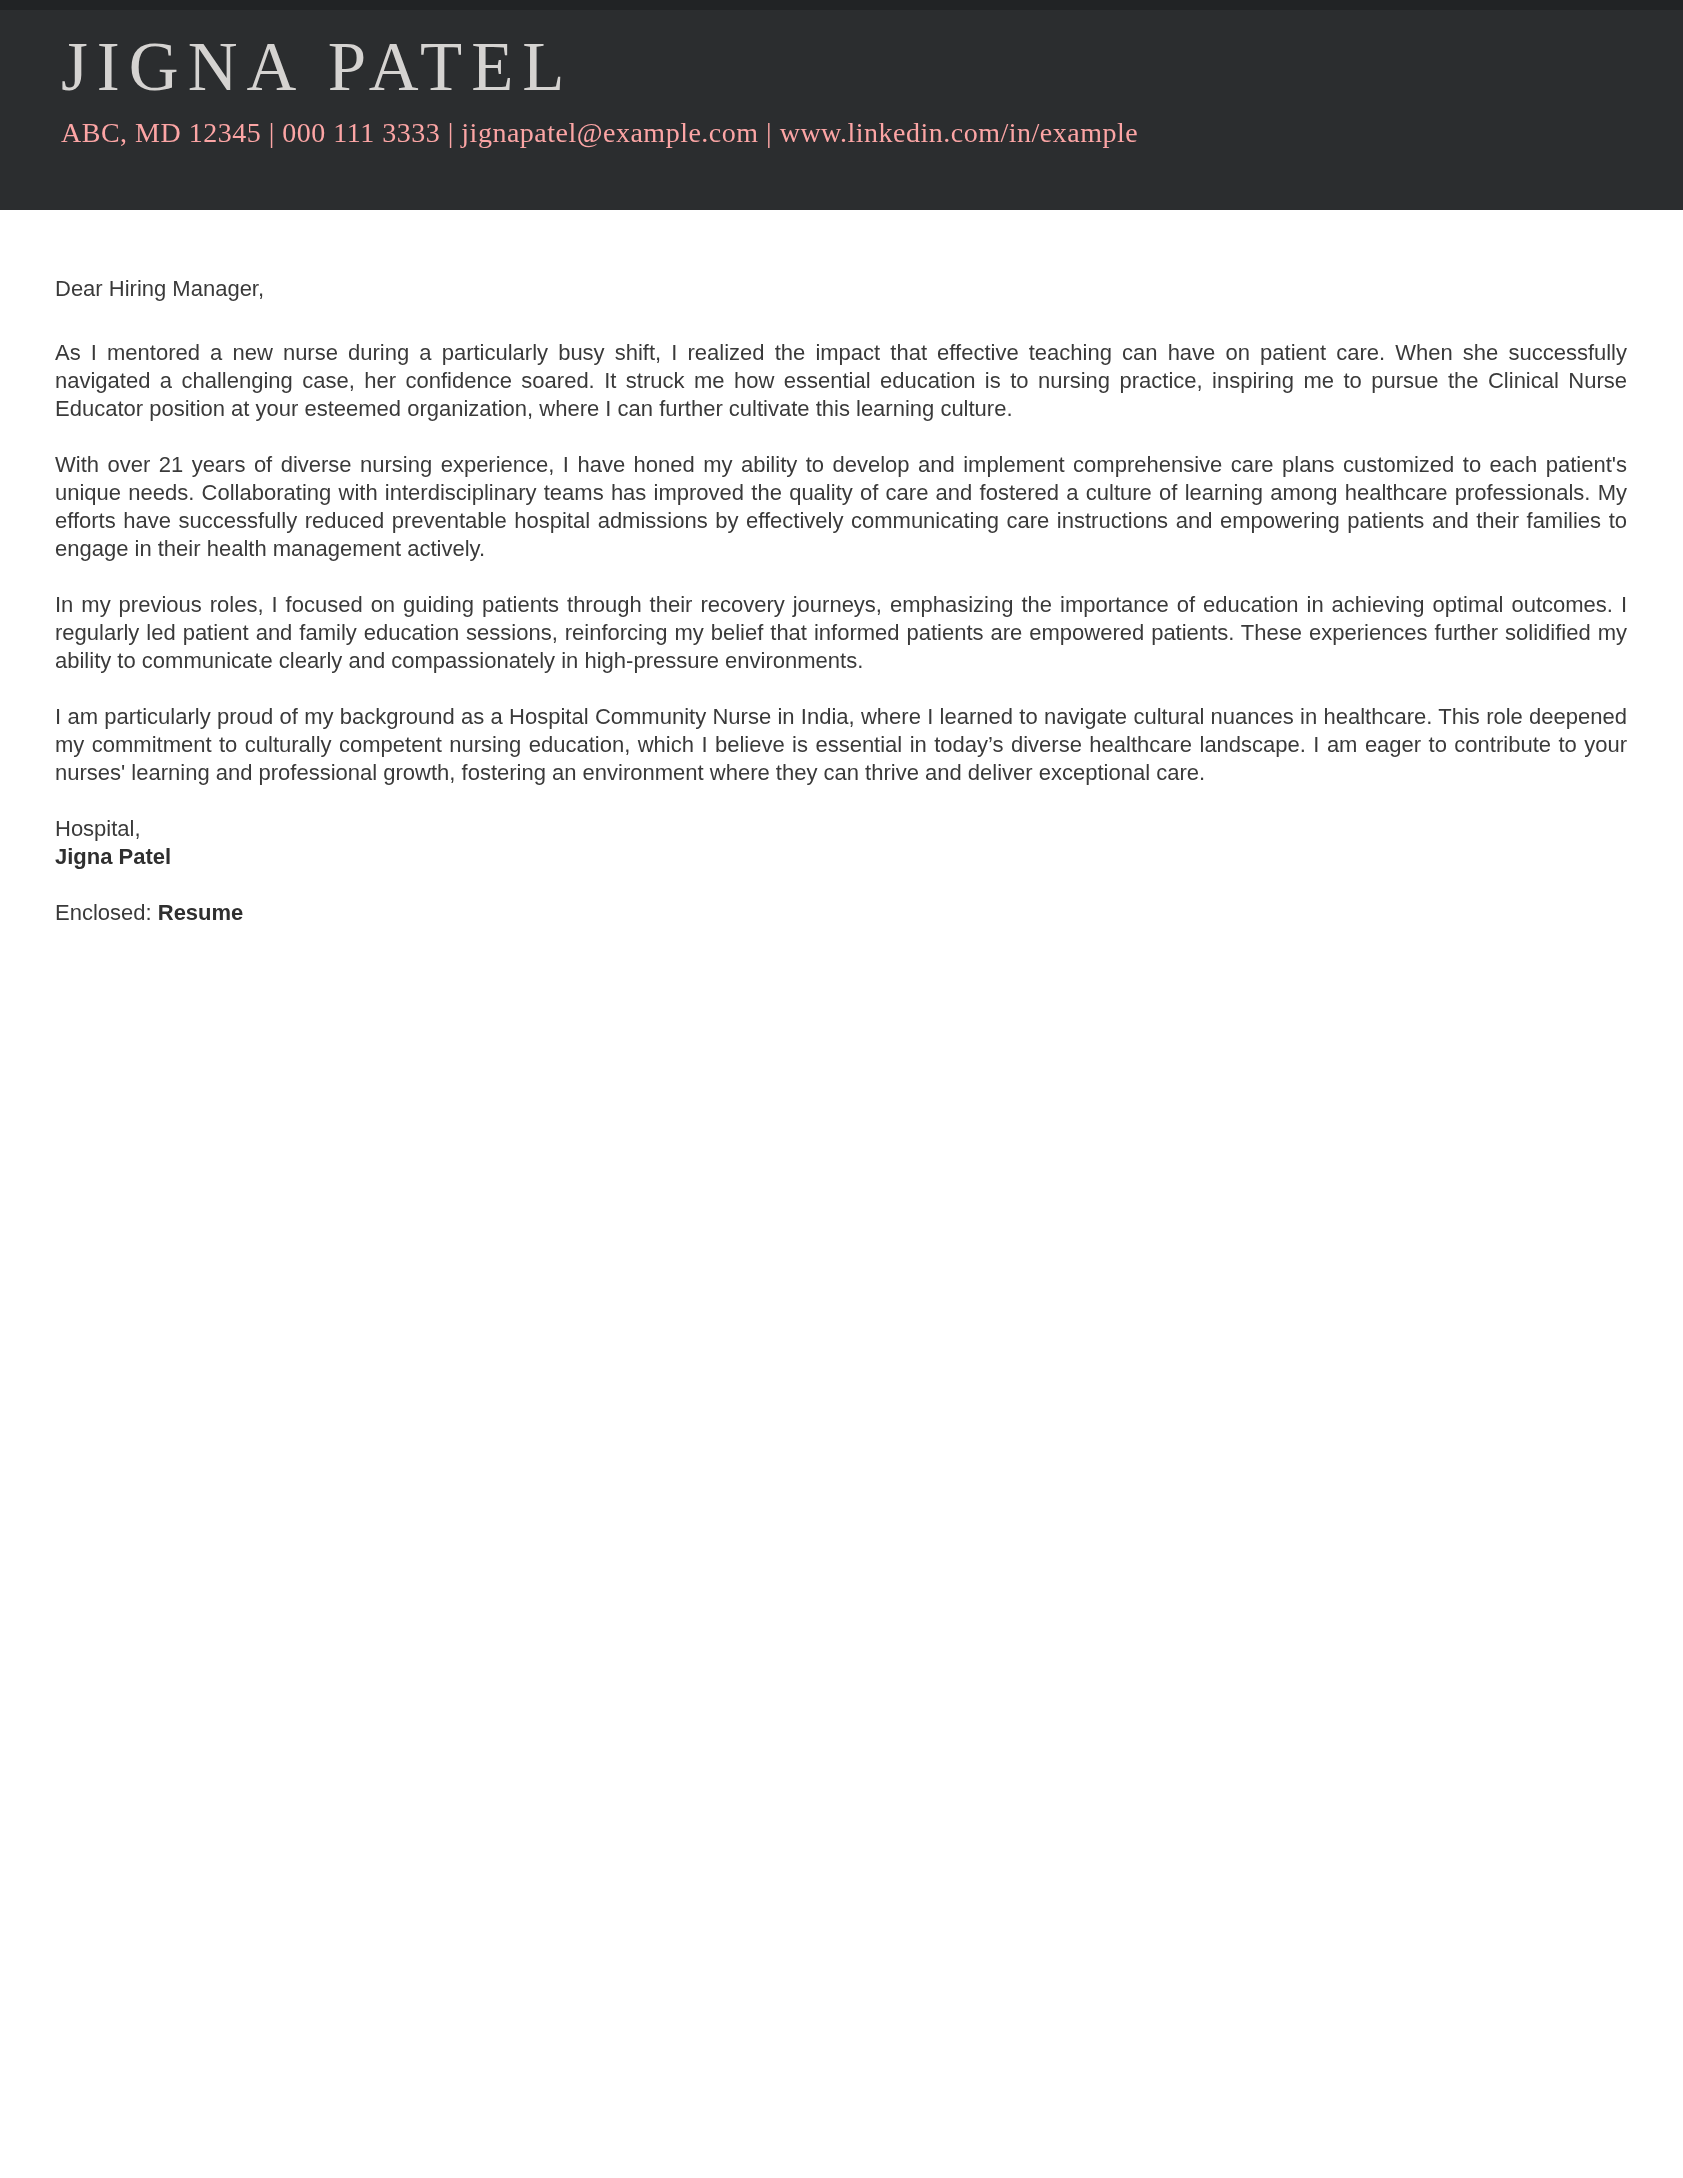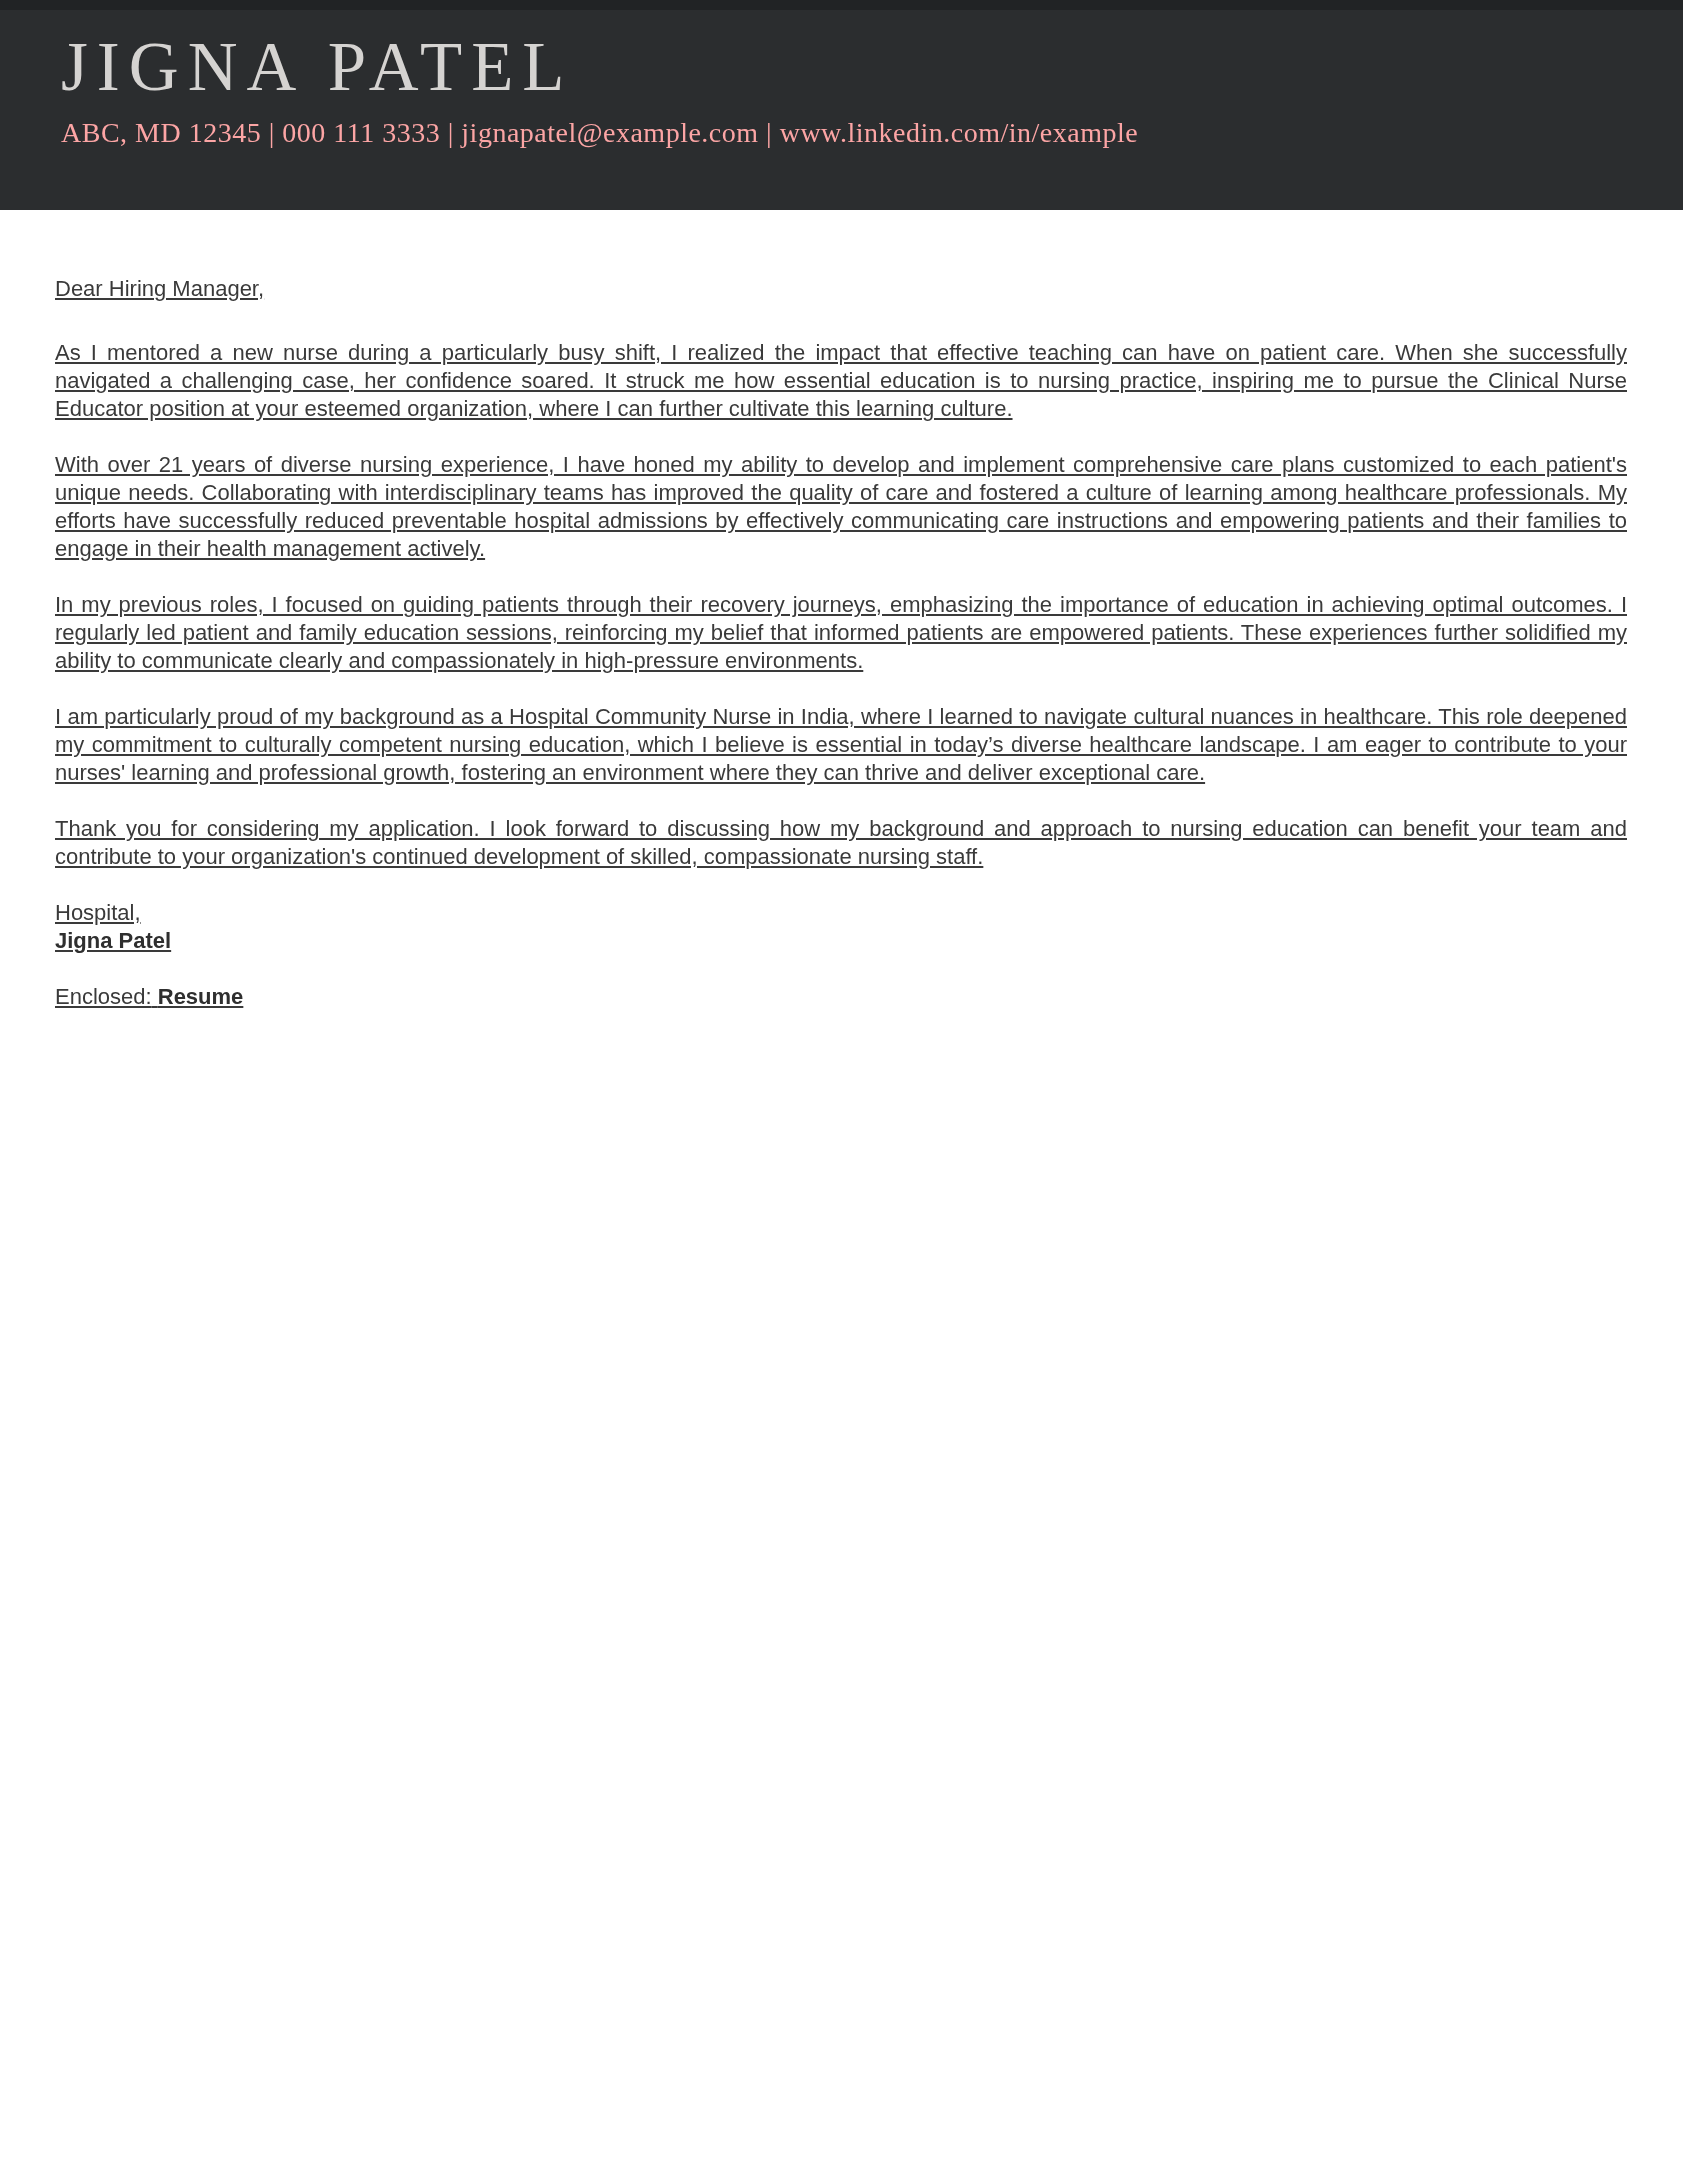--- a/index.html
+++ b/index.html
@@ -46,21 +46,20 @@
     letter-spacing: 0.5px;
     color: #fca5a5;
   }
   
   .letter-body {
     box-sizing: border-box;
     padding: 65px 56px 0 55px;
     color: #3a3a3a;
     font-size: 22px;
     line-height: 28px;
-    text-decoration: underline;
   }
   .letter-body p {
     margin: 0 0 28px 0;
   }
   .salutation {
     margin-bottom: 36px !important;
     text-align: left;
   }
   .para {
     text-align: justify;
@@ -93,21 +92,20 @@
     <p class="salutation">Dear Hiring Manager,</p>
 
     <p class="para">As I mentored a new nurse during a particularly busy shift, I realized the impact that effective teaching can have on patient care. When she successfully navigated a challenging case, her confidence soared. It struck me how essential education is to nursing practice, inspiring me to pursue the Clinical Nurse Educator position at your esteemed organization, where I can further cultivate this learning culture.</p>
 
     <p class="para">With over 21 years of diverse nursing experience, I have honed my ability to develop and implement comprehensive care plans customized to each patient's unique needs. Collaborating with interdisciplinary teams has improved the quality of care and fostered a culture of learning among healthcare professionals. My efforts have successfully reduced preventable hospital admissions by effectively communicating care instructions and empowering patients and their families to engage in their health management actively.</p>
 
     <p class="para">In my previous roles, I focused on guiding patients through their recovery journeys, emphasizing the importance of education in achieving optimal outcomes. I regularly led patient and family education sessions, reinforcing my belief that informed patients are empowered patients. These experiences further solidified my ability to communicate clearly and compassionately in high-pressure environments.</p>
 
     <p class="para">I am particularly proud of my background as a Hospital Community Nurse in India, where I learned to navigate cultural nuances in healthcare. This role deepened my commitment to culturally competent nursing education, which I believe is essential in today’s diverse healthcare landscape. I am eager to contribute to your nurses' learning and professional growth, fostering an environment where they can thrive and deliver exceptional care.</p>
 
-    <p class="para">Thank you for considering my application. I look forward to discussing how my background and approach to nursing education can benefit your team and contribute to your organization's continued development of skilled, compassionate nursing staff.</p>
 
     <p class="closing-block">
       <span>Hospital,</span><br>
       <strong>Jigna Patel</strong>
     </p>
 
     <p class="enclosure-line">
       <span>Enclosed:</span>
       <strong>Resume</strong>
     </p>

